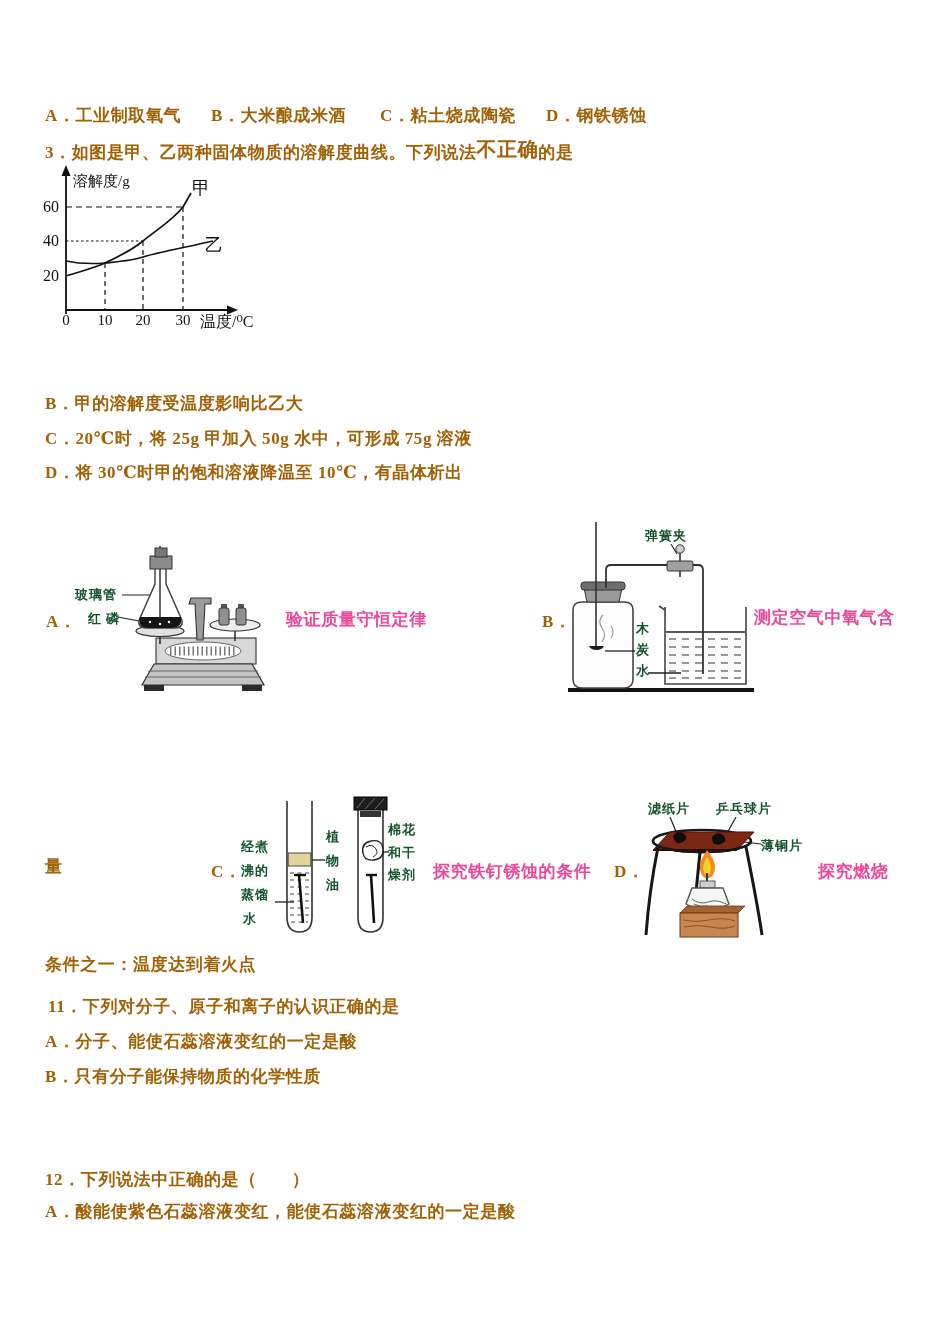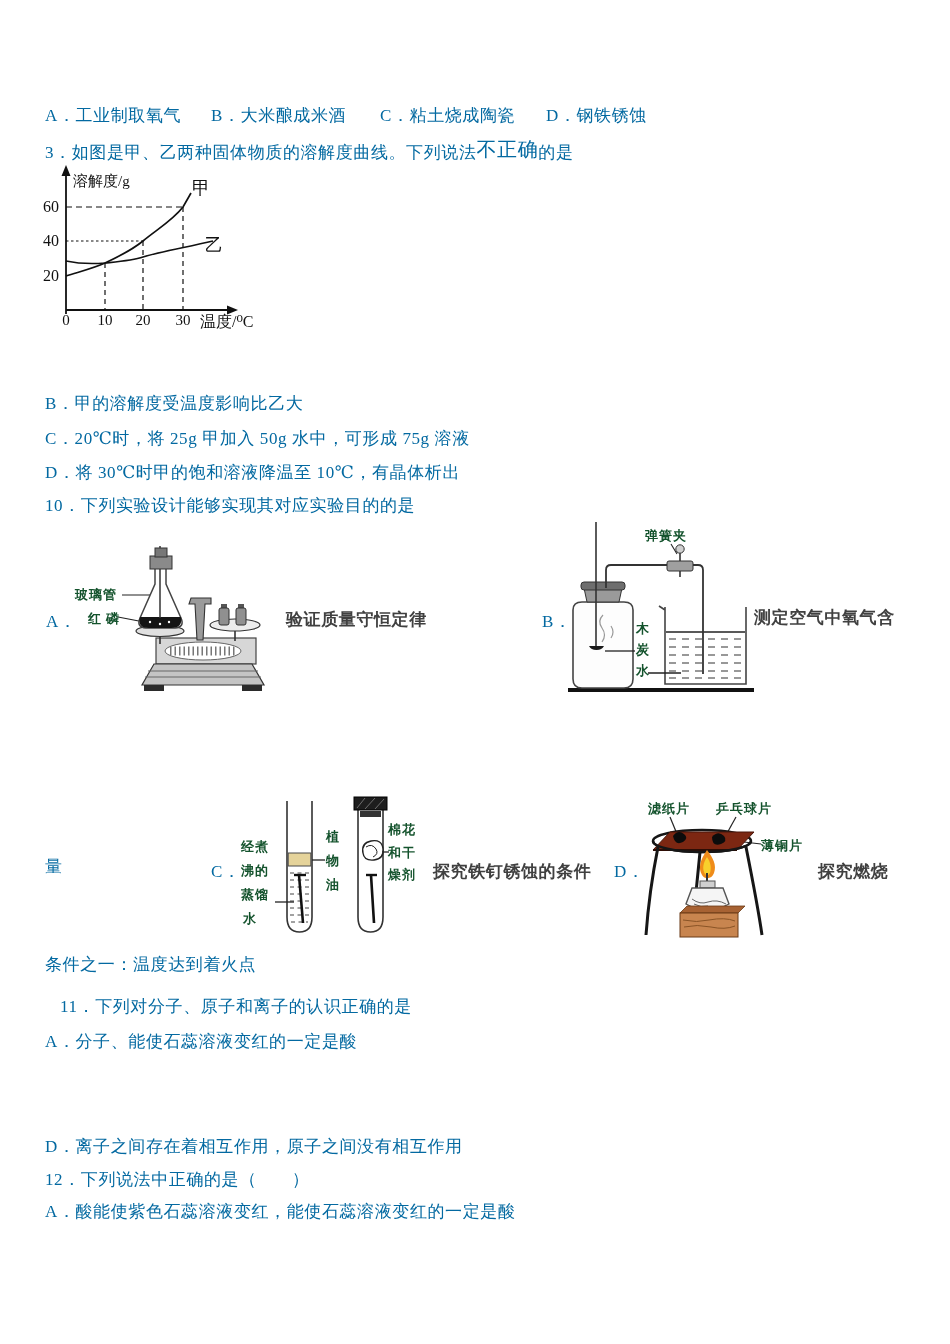--- a/index.html
+++ b/index.html
@@ -1,22 +1,22 @@
 <!DOCTYPE html>
 <html><head>
 <meta charset="utf-8">
 <style>
   html,body{margin:0;padding:0;background:#e8e8e8;}
   .page{position:relative;width:950px;height:1344px;background:#ffffff;overflow:hidden;
         font-family:"Liberation Serif","DejaVu Serif",serif;color:#111;}
   .abs{position:absolute;}
-  .t{position:absolute;font-size:17px;font-weight:400;letter-spacing:0.6px;white-space:nowrap;color:#0369a1;}
+  .t{position:absolute;font-size:17px;font-weight:700;letter-spacing:0.6px;white-space:nowrap;color:#a16207;}
   .emph{font-size:20px;position:relative;top:-2px;margin-top:48px;}
   .dl{position:absolute;font-size:13px;font-weight:700;letter-spacing:1px;white-space:nowrap;color:#14532d;}
-  .cap{position:absolute;font-size:17px;font-weight:700;letter-spacing:0.6px;white-space:nowrap;color:#404040;}
+  .cap{position:absolute;font-size:17px;font-weight:700;letter-spacing:0.6px;white-space:nowrap;color:#ec4899;}
   .sp{letter-spacing:5px;}
   svg{position:absolute;overflow:visible;}
   svg text{font-family:"Liberation Serif","DejaVu Serif",serif;fill:#111;}
 </style>
 </head>
 <body>
 
 <div class="page">
 
   <span class="t" style="left:45px;top:104px">A．工业制取氧气</span>
@@ -52,21 +52,20 @@
     <text x="103" y="161" text-anchor="middle" font-size="15">20</text>
     <text x="143" y="161" text-anchor="middle" font-size="15">30</text>
     <text x="152" y="30" font-size="18">甲</text>
     <text x="165" y="87" font-size="18">乙</text>
   </svg>
 
   <span class="t" style="left:45px;top:392px">B．甲的溶解度受温度影响比乙大</span>
   <span class="t" style="left:45px;top:427px">C．20℃时，将 25g 甲加入 50g 水中，可形成 75g 溶液</span>
   <span class="t" style="left:45px;top:461px">D．将 30℃时甲的饱和溶液降温至 10℃，有晶体析出</span>
 
-  <span class="t" style="left:45px;top:494px">10．下列实验设计能够实现其对应实验目的的是</span>
 
   <svg class="abs" style="left:70px;top:538px" width="215" height="158" viewBox="0 0 215 158">
     <line x1="52" y1="57" x2="90" y2="57" stroke="#222" stroke-width="1.2"></line>
     <line x1="48" y1="79" x2="74" y2="84" stroke="#222" stroke-width="1.2"></line>
 
     <rect x="86" y="100" width="100" height="26" fill="#d7d7d7" stroke="#444" stroke-width="1.2"></rect>
     <ellipse cx="133" cy="113" rx="38" ry="9" fill="#ffffff" stroke="#666" stroke-width="1"></ellipse>
     <line x1="100" y1="113" x2="166" y2="113" stroke="#777" stroke-width="9" stroke-dasharray="1.5,3"></line>
 
     <path d="M121,60 h20 v6 h-6 l-2,36 h-6 l-2,-36 h-6 z" fill="#9a9a9a" stroke="#333" stroke-width="1.1"></path>
@@ -194,20 +193,20 @@
     <rect x="40" y="118" width="58" height="24" fill="#c8854f" stroke="#6b3b16" stroke-width="1"></rect>
     <path d="M43,125 q14,3 26,0 q16,-3 26,1 M44,132 q13,-3 27,0 q14,3 24,-1" stroke="#8a5426" stroke-width="1" fill="none"></path>
   </svg>
   <span class="dl" style="left:648px;top:800px">滤纸片</span>
   <span class="dl" style="left:716px;top:800px">乒乓球片</span>
   <span class="dl" style="left:761px;top:837px">薄铜片</span>
   <span class="t" style="left:614px;top:860px">D．</span>
   <span class="cap" style="left:818px;top:860px">探究燃烧</span>
   <span class="t" style="left:45px;top:953px">条件之一：温度达到着火点</span>
 
-  <span class="t" style="left:60px;top:995px">11．下列对分子、原子和离子的认识正确的是</span>
+  <span class="t" style="left:48px;top:995px">11．下列对分子、原子和离子的认识正确的是</span>
   <span class="t" style="left:45px;top:1030px">A．分子、能使石蕊溶液变红的一定是酸</span>
-  <span class="t" style="left:45px;top:1135px">D．离子之间存在着相互作用，原子之间没有相互作用</span>
+  <span class="t" style="left:45px;top:1065px">B．只有分子能保持物质的化学性质</span>
 
   <span class="t" style="left:45px;top:1168px">12．下列说法中正确的是（　　）</span>
   <span class="t" style="left:45px;top:1200px">A．酸能使紫色石蕊溶液变红，能使石蕊溶液变红的一定是酸</span>
 
 </div>
 
 </body></html>

